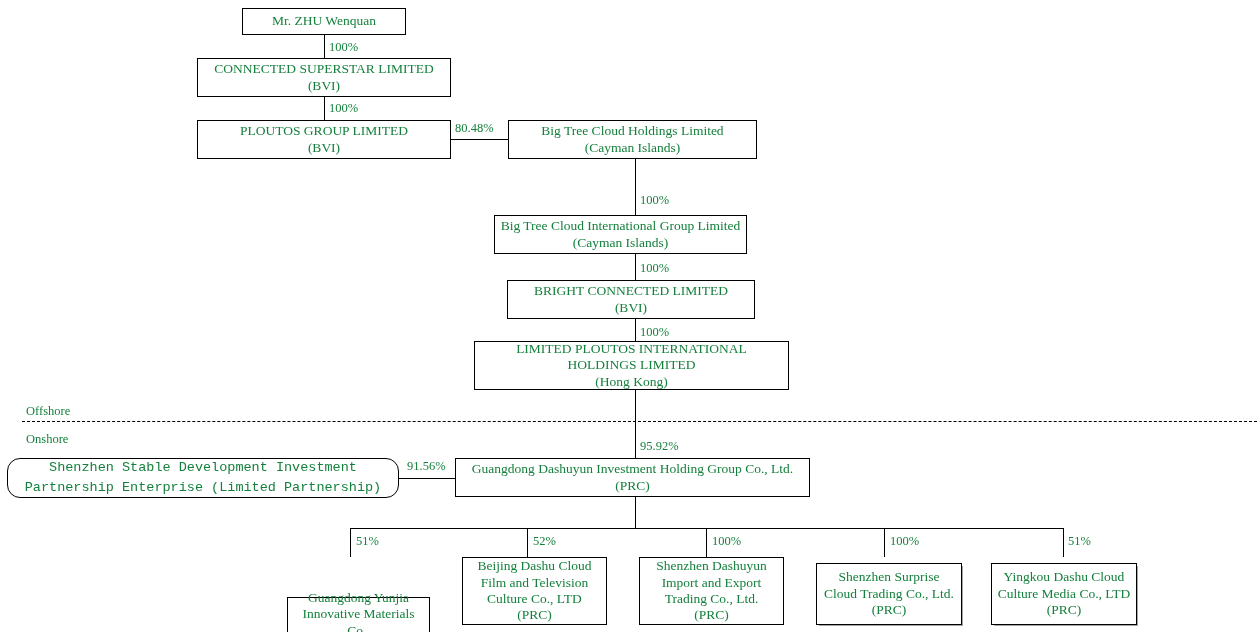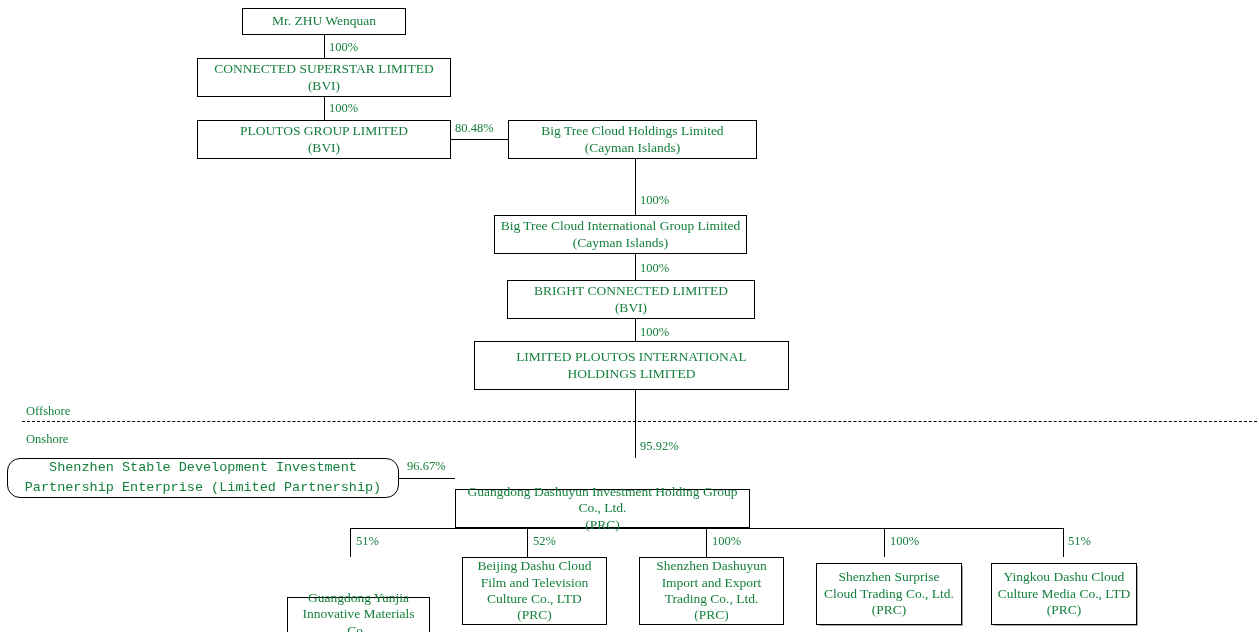--- a/index.html
+++ b/index.html
@@ -139,41 +139,42 @@
     </div>
   </div>
 
   <div class="vline" style="left:635px; top:319px; height:22px;"></div>
   <div class="pct" style="left:640px; top:326px;">100%</div>
 
   <div class="box" style="left:474px; top:341px; width:315px; height:49px;">
     <div class="inner">
       <div>LIMITED PLOUTOS INTERNATIONAL</div>
       <div>HOLDINGS LIMITED</div>
+      <div>(Hong Kong)</div>
     </div>
   </div>
 
   <div class="vline" style="left:635px; top:390px; height:68px;"></div>
   <div class="pct" style="left:640px; top:440px;">95.92%</div>
 
   <div class="zone-label" style="left:26px; top:405px;">Offshore</div>
   <div class="dashed-divider" style="left:22px; top:421px; width:1235px;"></div>
   <div class="zone-label" style="left:26px; top:433px;">Onshore</div>
 
   <div class="box mono" style="left:7px; top:458px; width:392px; height:40px;">
     <div class="inner">
       <div>Shenzhen Stable Development Investment</div>
       <div>Partnership Enterprise (Limited Partnership)</div>
     </div>
   </div>
 
   <div class="hline" style="left:399px; top:478px; width:56px;"></div>
-  <div class="pct" style="left:407px; top:460px;">96.67%</div>
-
-  <div class="box" style="left:455px; top:458px; width:295px; height:39px;margin-top:31px;">
+  <div class="pct" style="left:407px; top:460px;">91.56%</div>
+
+  <div class="box" style="left:455px; top:458px; width:355px; height:39px;">
     <div class="inner">
       <div>Guangdong Dashuyun Investment Holding Group Co., Ltd.</div>
       <div>(PRC)</div>
     </div>
   </div>
 
   <div class="vline" style="left:635px; top:497px; height:31px;"></div>
   <div class="hline" style="left:350px; top:528px; width:713px;"></div>
 
   <div class="vline" style="left:350px; top:528px; height:29px;"></div>

